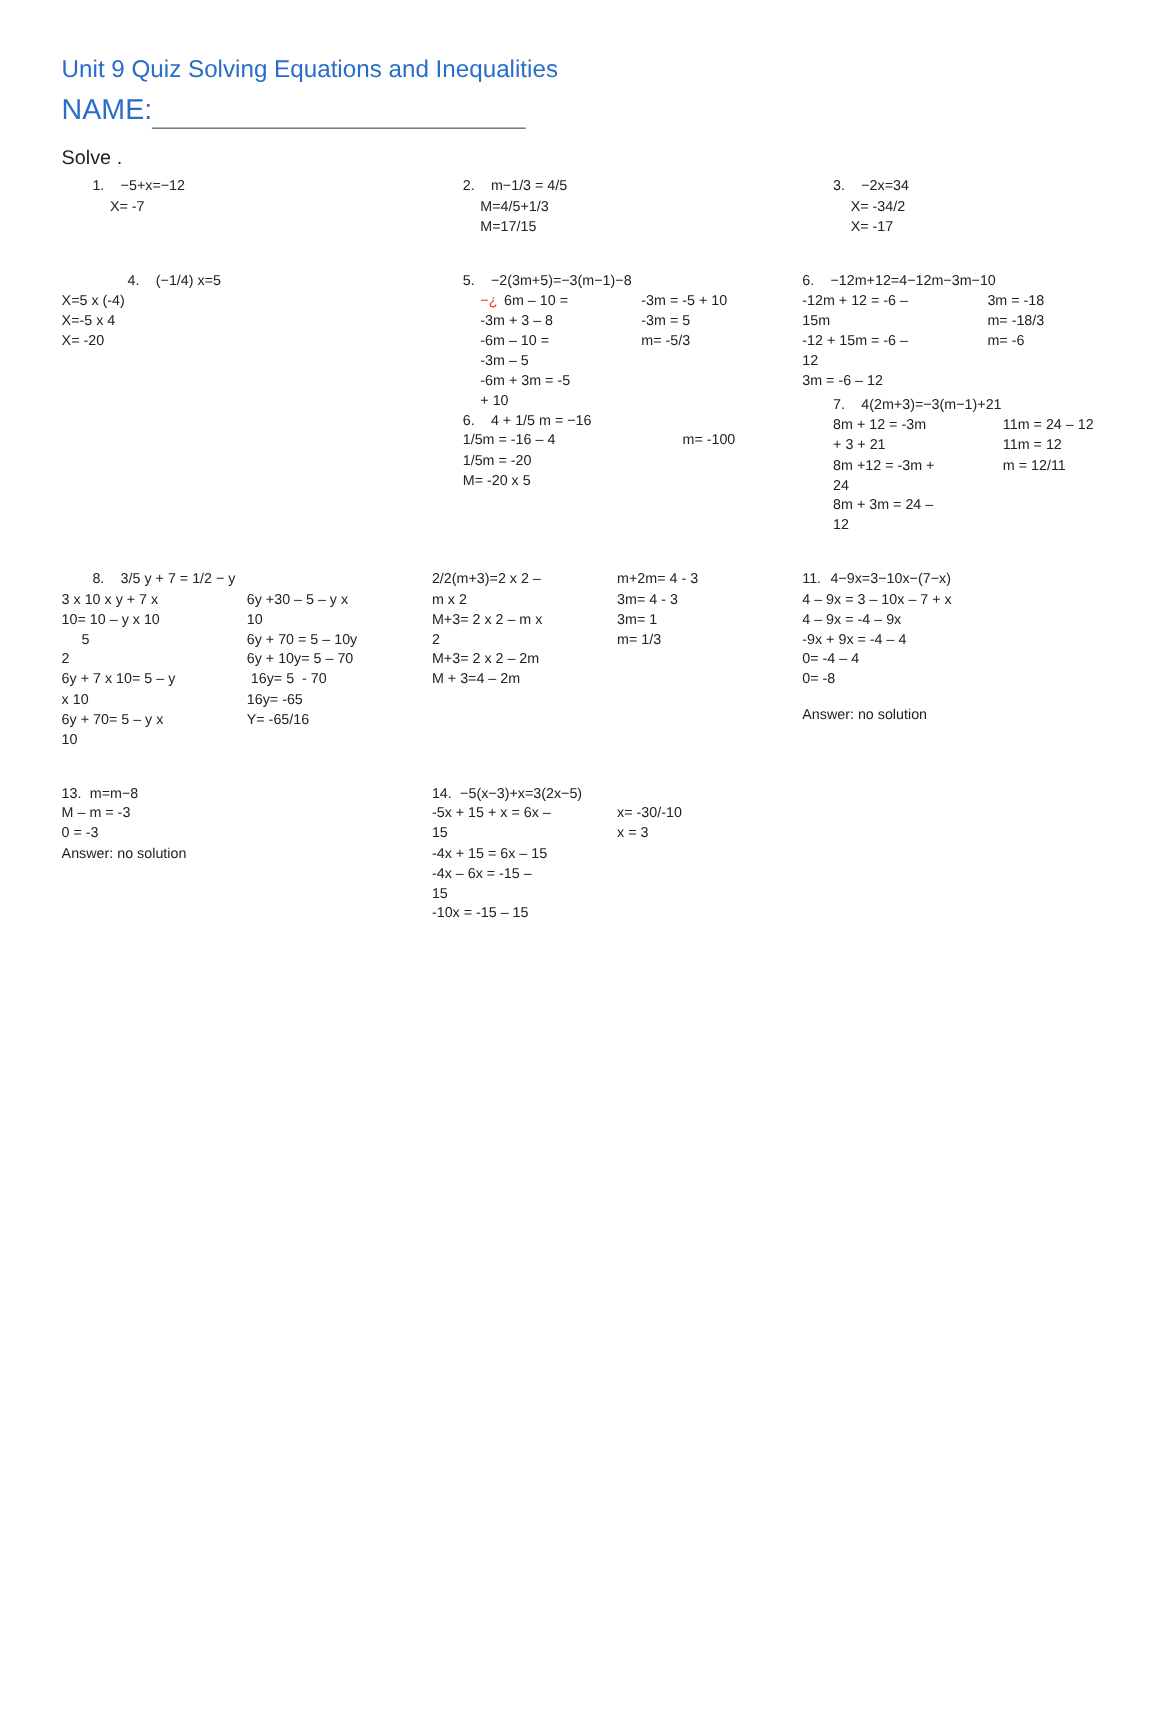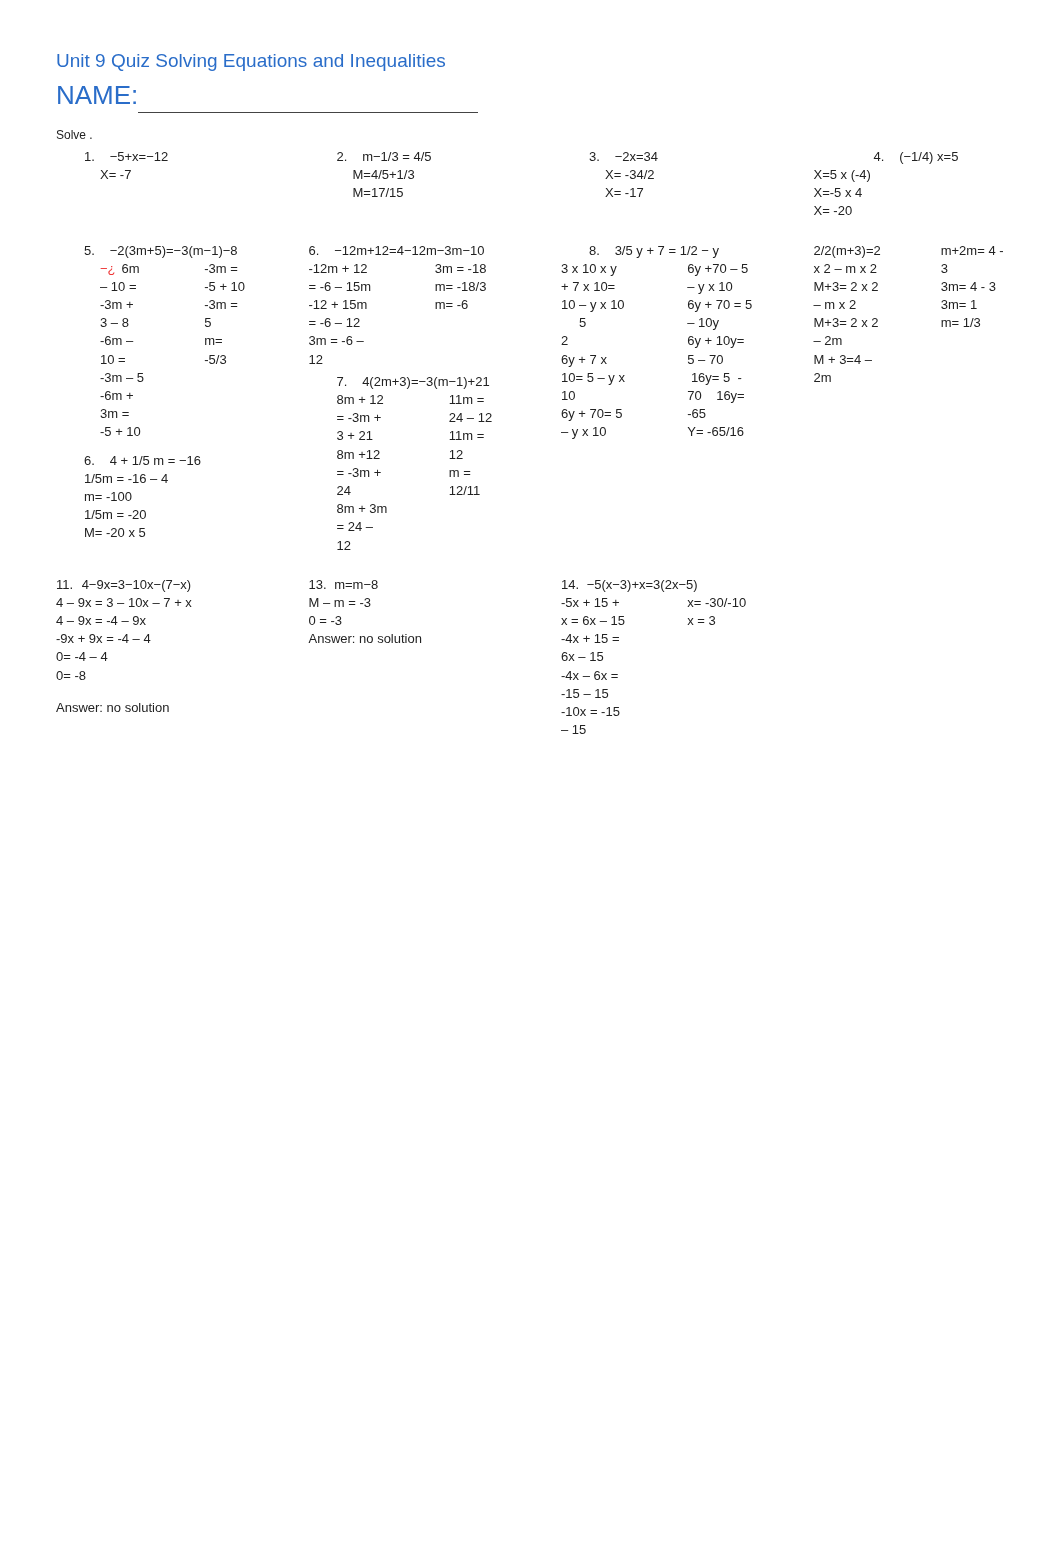--- a/index.html
+++ b/index.html
@@ -1,21 +1,21 @@
 <!DOCTYPE html>
 <html><head>
 <meta charset="utf-8">
 <style>
 body{margin:0;background:#fff;color:#222;font-family:Verdana,Arial,sans-serif;font-size:13px;line-height:1.4}
 .page{width:1062px;min-height:1556px;padding:48px 56px 40px;box-sizing:border-box}
-h1{color:#2a6dc9;font-size:19px;font-weight:400;margin:0 0 2px 0}
+h1{color:#2a6dc9;font-size:22px;font-weight:400;margin:0 0 2px 0}
 .name{color:#2a6dc9;font-size:26px;font-weight:400;margin:0 0 14px 0}
 .name .line{display:inline-block;border-bottom:1px solid #444;width:340px;height:18px;vertical-align:bottom}
-.solve{font-size:12px;margin:0 0 4px 0}
-.grid{display:grid;grid-template-columns:1fr 1fr 1fr 1fr;gap:21px 60px}
+.solve{font-size:18px;margin:0 0 4px 0}
+.grid{display:grid;grid-template-columns:1fr 1fr 1fr;gap:31px 60px}
 .cell{font-size:13px}
 .num{display:inline-block;min-width:22px}
 .eq{display:inline-block}
 .inset{margin-left:28px}
 .inset2{margin-left:44px}
 .work{margin-left:28px;white-space:pre-wrap}
 .col2{display:flex;gap:60px}
 .col2>div{flex:1}
 .red{color:#e33;margin-right:6px}
 </style>
@@ -80,21 +80,21 @@
           <div>-6m – 10 = -3m – 5</div>
           <div>-6m + 3m = -5 + 10</div>
         </div>
         <div>
           <div>-3m = -5 + 10</div>
           <div>-3m = 5</div>
           <div>m= -5/3</div>
         </div>
       </div>
 
-      <div style="margin-top:10px">
+      <div style="margin-top:0">
         <div class="inset">
           <span class="num">6.</span>
           <span class="eq">4 + 1/5 m = −16</span>
         </div>
         <div class="work">1/5m = -16 – 4                                m= -100</div>
         <div class="inset">1/5m = -20</div>
         <div class="inset">M= -20 x 5</div>
       </div>
     </div>
 
@@ -139,21 +139,21 @@
         <span class="eq">3/5 y + 7 = 1/2 − y</span>
       </div>
       <div class="col2">
         <div>
           <div class="work" style="margin-left:0">3 x 10 x y + 7 x 10= 10 – y x 10</div>
           <div class="work" style="margin-left:0">     5                                  2</div>
           <div>6y + 7 x 10= 5 – y x 10</div>
           <div>6y + 70= 5 – y x 10</div>
         </div>
         <div>
-          <div>6y +70 – 5 – y x 10</div>
+          <div>6y +30 – 5 – y x 10</div>
           <div>6y + 70 = 5 – 10y</div>
           <div>6y + 10y= 5 – 70</div>
           <div class="work" style="margin-left:0"> 16y= 5  - 70    16y= -65</div>
           <div>Y= -65/16</div>
         </div>
       </div>
     </div>
 
     <div class="cell">
       <div class="col2">

